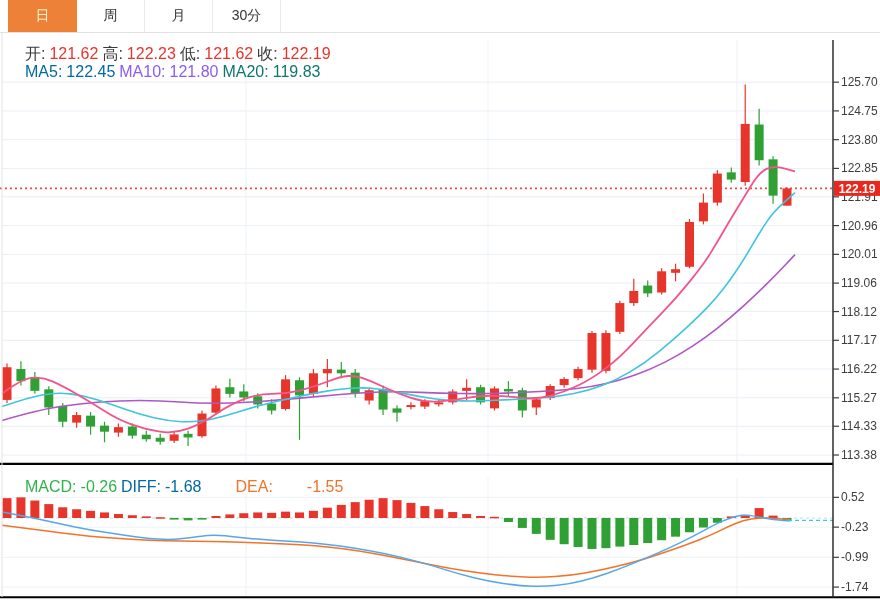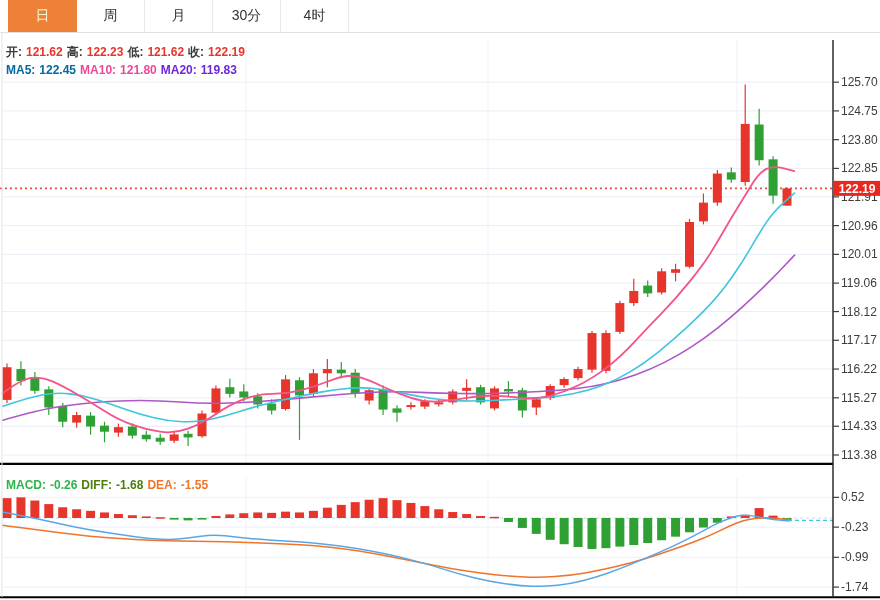--- a/index.html
+++ b/index.html
@@ -7,31 +7,31 @@
   #app{position:relative;width:880px;height:600px;background:#fff;}
   #chart{position:absolute;left:0;top:0;}
   
   #tabbar{position:absolute;left:0;top:0;width:880px;height:33px;background:#fff;
     border-bottom:1px solid #e2e2e2;display:flex;padding-left:8px;box-sizing:border-box;z-index:5;}
   .tab{width:67px;height:32px;display:flex;align-items:center;justify-content:center;
     font-size:14px;color:#333;border-right:1px solid #e9e9e9;cursor:pointer;background:#fff;}
   .tab:first-child{border-left:1px solid #e9e9e9;}
   .tab.active{background:#ee8138;color:#fdf3cd;border-color:#ee8138;}
   
-  .inforow{position:absolute;left:6px;white-space:nowrap;font-size:12px;z-index:4;font-weight:bold;}
+  .inforow{position:absolute;left:25px;white-space:nowrap;font-size:16px;z-index:4;}
   .inforow span{margin-right:4px;}
   .pair{margin-right:14px;}
   .lbl{color:#3a3a3a;}
   .red{color:#e7352b;}
   .ma5{color:#0369a1;}
-  .ma10{color:#ec4899;margin-top:40px;}
-  .ma20{color:#6d28d9;}
+  .ma10{color:#8b5cf6;margin-top:40px;}
+  .ma20{color:#0f766e;}
   .macdg{color:#2eb44b;}
-  .diffb{color:#4d7c0f;text-align:right;}
-  .deao{color:#f0742a;}
+  .diffb{color:#0369a1;text-align:right;}
+  .deao{color:#f0742a;margin-left:30px;}
   svg{font-family:"Liberation Sans",sans-serif;}
 </style>
 </head>
 <body>
 
 <div id="app">
   <svg id="chart" width="880" height="600" viewBox="0 0 880 600">
       <g>
         <line x1="2" y1="82.15983999999975" x2="833" y2="82.15983999999975" stroke="#e9eef6" stroke-width="1"></line>
         <line x1="2" y1="110.90968999999984" x2="833" y2="110.90968999999984" stroke="#e9eef6" stroke-width="1"></line>
@@ -293,21 +293,20 @@
         <rect x="834" y="180.88296999999994" width="46" height="15" fill="#e8281e"></rect>
         <text x="857" y="192.88296999999994" font-size="12" font-weight="bold" fill="#fff" text-anchor="middle">122.19</text>
       </g>
     </svg>
 
   <div id="tabbar">
       <div class="tab active">日</div>
       <div class="tab">周</div>
       <div class="tab">月</div>
       <div class="tab">30分</div>
-      <div class="tab">4时</div>
     </div>
 
   <div class="inforow" style="top:44px;">
     <span class="lbl">开:</span><span class="red pair">121.62</span><span class="lbl">高:</span><span class="red pair">122.23</span><span class="lbl">低:</span><span class="red pair">121.62</span><span class="lbl">收:</span><span class="red pair">122.19</span>
   </div>
 
   <div class="inforow" style="top:63px;">
     <span class="ma5">MA5:</span><span class="ma5 pair">122.45</span><span class="ma10">MA10:</span><span class="ma10 pair">121.80</span><span class="ma20">MA20:</span><span class="ma20 pair">119.83</span>
   </div>
 

